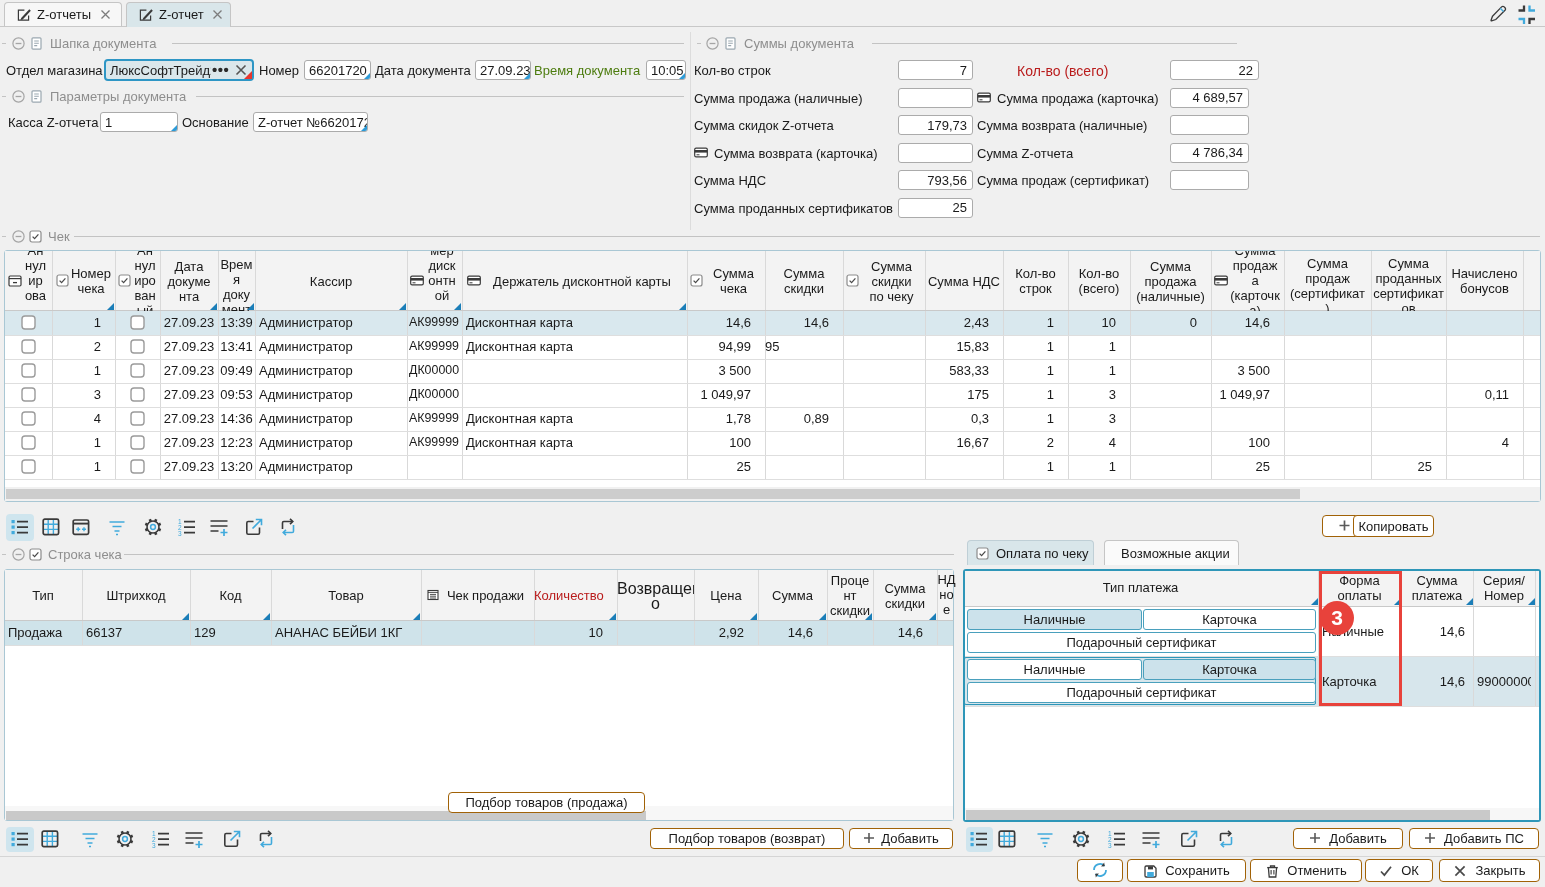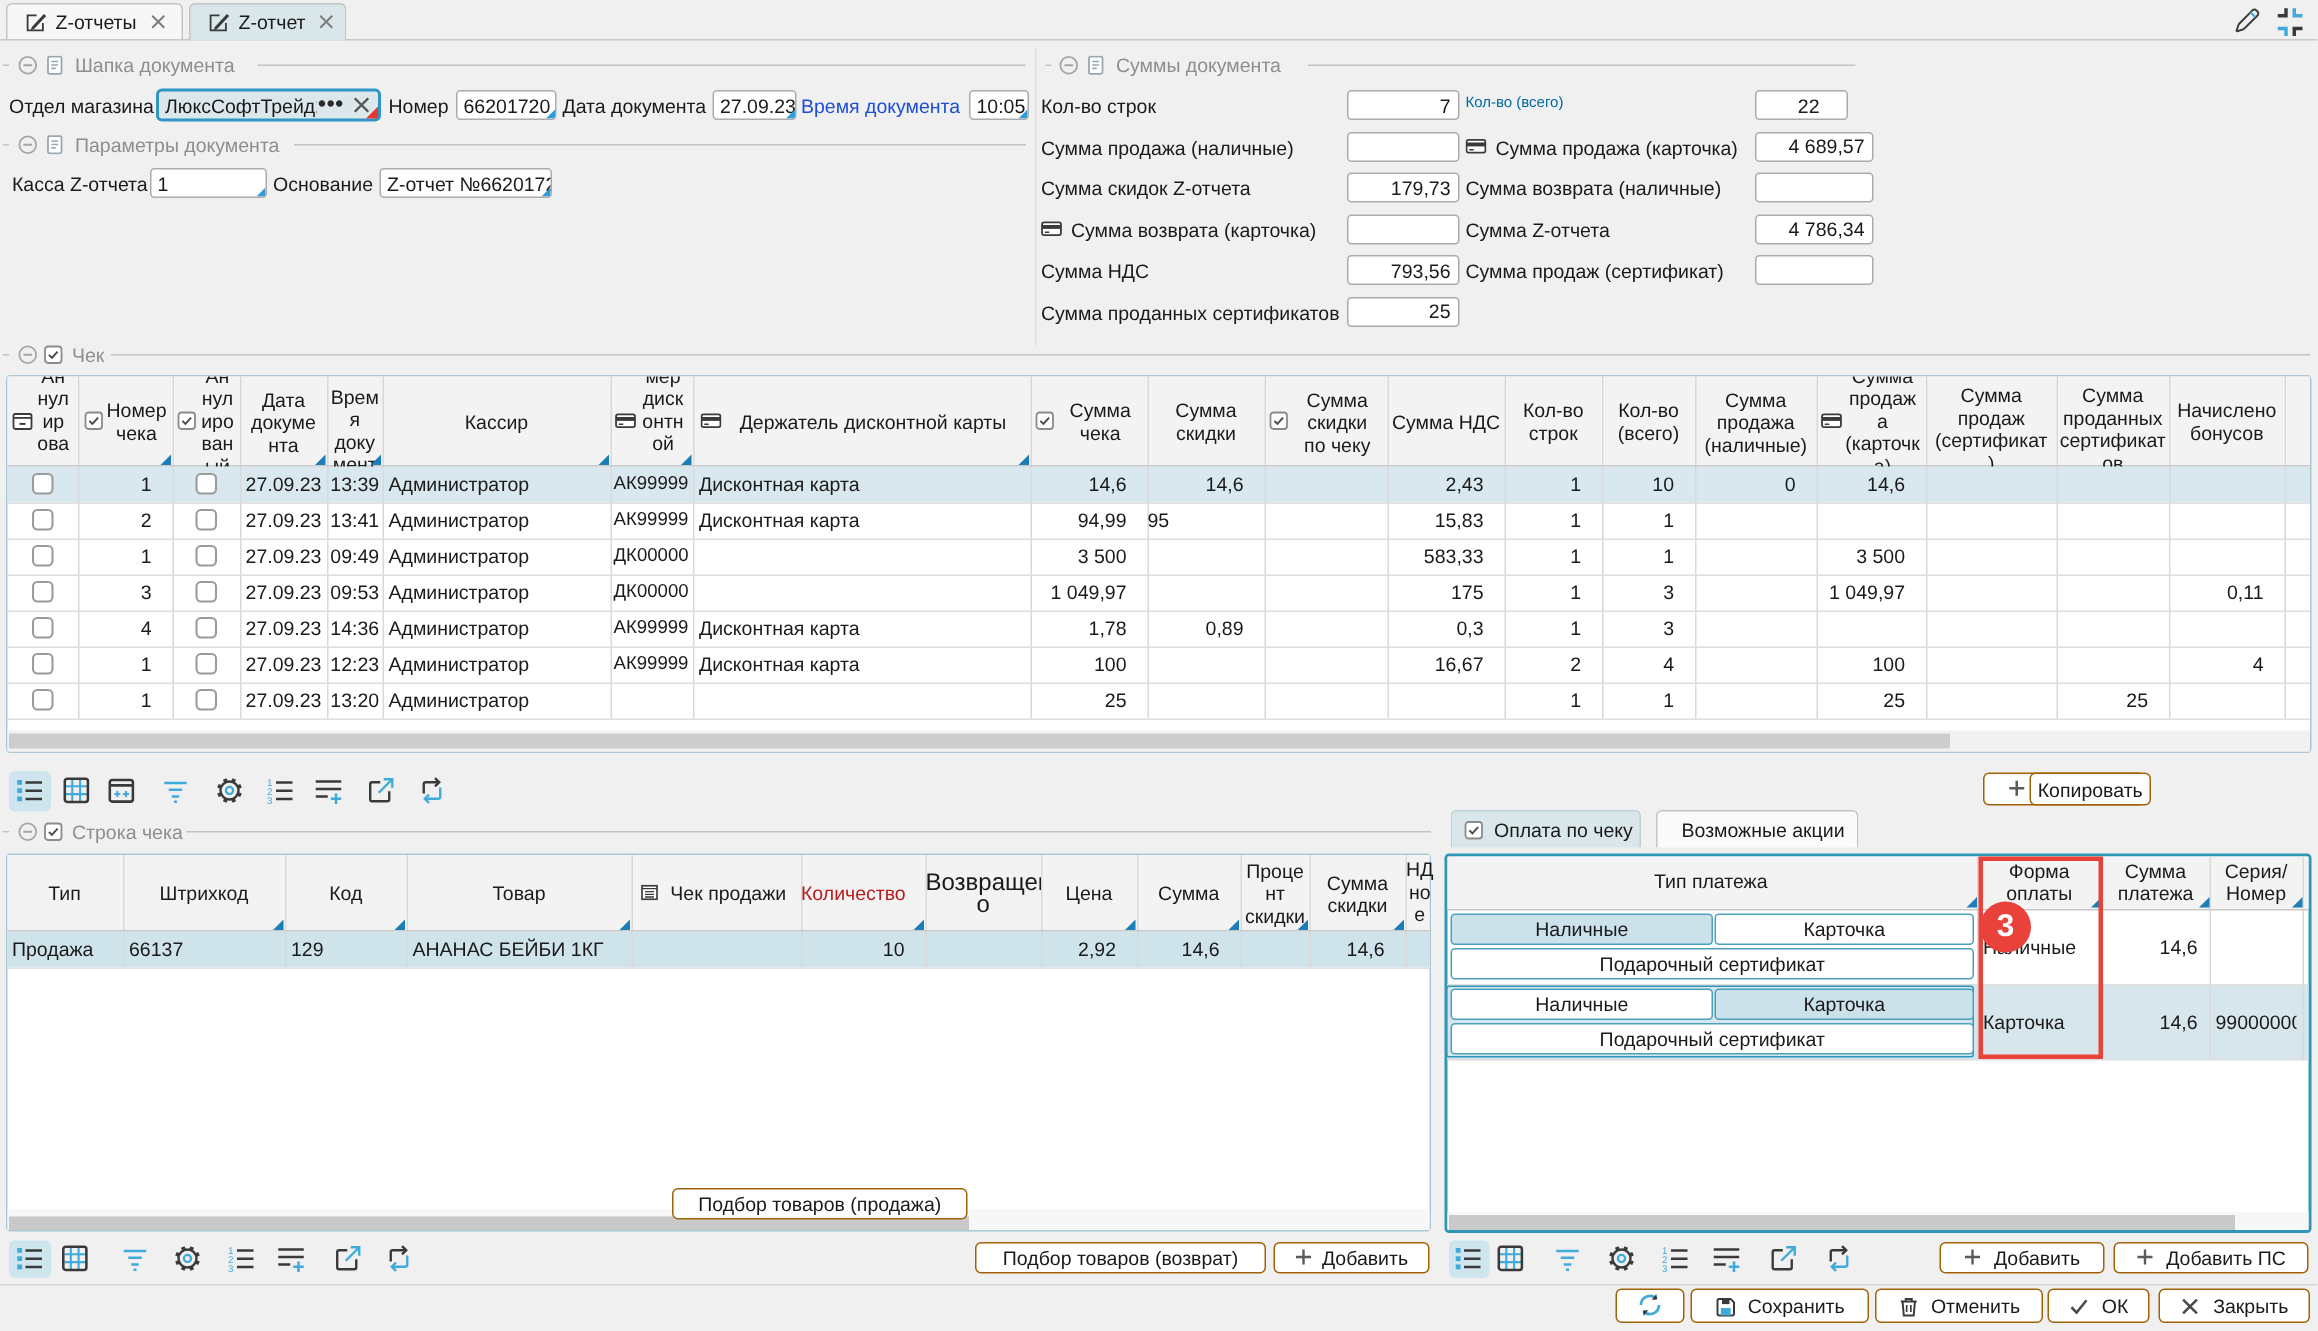--- a/index.html
+++ b/index.html
@@ -57,21 +57,21 @@
 <div style="position:absolute;left:110px;top:63px;width:101px;height:16px;overflow:hidden;font-size:13px;white-space:nowrap">ЛюксСофтТрейд2</div>
 <div style="position:absolute;left:212px;top:61px;font-size:15px;font-weight:bold;color:#2a2a2a;letter-spacing:0.5px">•••</div>
 <svg style="position:absolute;left:235px;top:64px" width="12" height="12" viewBox="0 0 12 12">
       <path d="M1.5 1.5 L10.5 10.5M10.5 1.5 L1.5 10.5" stroke="#555" stroke-width="1.6"></path>
     </svg>
 <div style="position:absolute;left:244px;top:71px;width:0;height:0;border-left:8px solid transparent;border-bottom:8px solid #e8362e"></div>
 <div style="position:absolute;left:259px;top:63px;font-size:13px;color:#1a1a1a;white-space:nowrap">Номер</div>
 <div class="inp" style="left:304px;top:60px;width:67px;height:20px;padding-left:4px;justify-content:flex-start">66201720<i class="tri"></i></div>
 <div style="position:absolute;left:375px;top:63px;font-size:13px;color:#1a1a1a;white-space:nowrap">Дата документа</div>
 <div class="inp" style="left:475px;top:60px;width:56px;height:20px;padding-left:4px;justify-content:flex-start">27.09.23<i class="tri"></i></div>
-<div style="position:absolute;left:534px;top:63px;font-size:13px;color:#1d4ed8;white-space:nowrap">Время документа</div>
+<div style="position:absolute;left:534px;top:63px;font-size:13px;color:#4d7c0f;white-space:nowrap">Время документа</div>
 <div class="inp" style="left:646px;top:60px;width:40px;height:20px;padding-left:4px;justify-content:flex-start">10:05<i class="tri"></i></div>
 <div style="position:absolute;left:2px;top:96px;width:4px;height:1px;background:#c3c3c3"></div>
 <svg style="position:absolute;left:12px;top:90px" width="13" height="13" viewBox="0 0 13 13">
       <circle cx="6.5" cy="6.5" r="5.6" fill="none" stroke="#a5a5a5" stroke-width="1.2"></circle>
       <path d="M3.6 6.5h5.8" stroke="#a5a5a5" stroke-width="1.3"></path>
     </svg>
 <svg style="position:absolute;left:30px;top:90px" width="13" height="13" viewBox="0 0 13 13">
       <rect x="2" y="0.8" width="9" height="11.4" rx="1" fill="#fff" stroke="#9aa7b0" stroke-width="1.2"></rect>
       <path d="M4.2 4h4.6M4.2 6.3h4.6M4.2 8.6h3" stroke="#9aa7b0" stroke-width="1.1"></path>
     </svg>
@@ -88,22 +88,22 @@
       <path d="M3.6 6.5h5.8" stroke="#a5a5a5" stroke-width="1.3"></path>
     </svg>
 <svg style="position:absolute;left:724px;top:37px" width="13" height="13" viewBox="0 0 13 13">
       <rect x="2" y="0.8" width="9" height="11.4" rx="1" fill="#fff" stroke="#9aa7b0" stroke-width="1.2"></rect>
       <path d="M4.2 4h4.6M4.2 6.3h4.6M4.2 8.6h3" stroke="#9aa7b0" stroke-width="1.1"></path>
     </svg>
 <div class="st" style="left:744px;top:36px">Суммы документа</div>
 <div style="position:absolute;left:872px;top:43px;width:365px;height:1px;background:#c3c3c3"></div>
 <div style="position:absolute;left:694px;top:63.0px;font-size:13px;color:#1a1a1a;white-space:nowrap">Кол-во строк</div>
 <div class="inp" style="left:898px;top:60.0px;width:75px;height:20px;padding-right:5px;justify-content:flex-end">7</div>
-<div style="position:absolute;left:977px;top:63.0px;font-size:10px;color:#0369a1;white-space:nowrap">Кол-во (всего)</div>
-<div class="inp" style="left:1170px;top:60.0px;width:62px;height:20px;padding-right:18px;justify-content:flex-end">22</div>
+<div style="position:absolute;left:1017px;top:63.0px;font-size:14px;color:#b91c1c;white-space:nowrap">Кол-во (всего)</div>
+<div class="inp" style="left:1170px;top:60.0px;width:89px;height:20px;padding-right:5px;justify-content:flex-end">22</div>
 <div style="position:absolute;left:694px;top:90.5px;font-size:13px;color:#1a1a1a;white-space:nowrap">Сумма продажа (наличные)</div>
 <div class="inp" style="left:898px;top:87.5px;width:75px;height:20px;padding-right:5px;justify-content:flex-end"></div>
 <svg style="position:absolute;left:977px;top:91.5px" width="14" height="11" viewBox="0 0 14 11">
       <rect x="0.7" y="1.2" width="12.6" height="8.6" rx="1.4" fill="#fff" stroke="#3a3a3a" stroke-width="1.2"></rect>
       <rect x="0.7" y="3" width="12.6" height="2.6" fill="#3a3a3a"></rect>
       <path d="M2.5 7.8h3" stroke="#3a3a3a" stroke-width="1"></path>
     </svg>
 <div style="position:absolute;left:997px;top:90.5px;font-size:13px;color:#1a1a1a;white-space:nowrap">Сумма продажа (карточка)</div>
 <div class="inp" style="left:1170px;top:87.5px;width:79px;height:20px;padding-right:5px;justify-content:flex-end">4 689,57</div>
 <div style="position:absolute;left:694px;top:118.0px;font-size:13px;color:#1a1a1a;white-space:nowrap">Сумма скидок Z-отчета</div>

